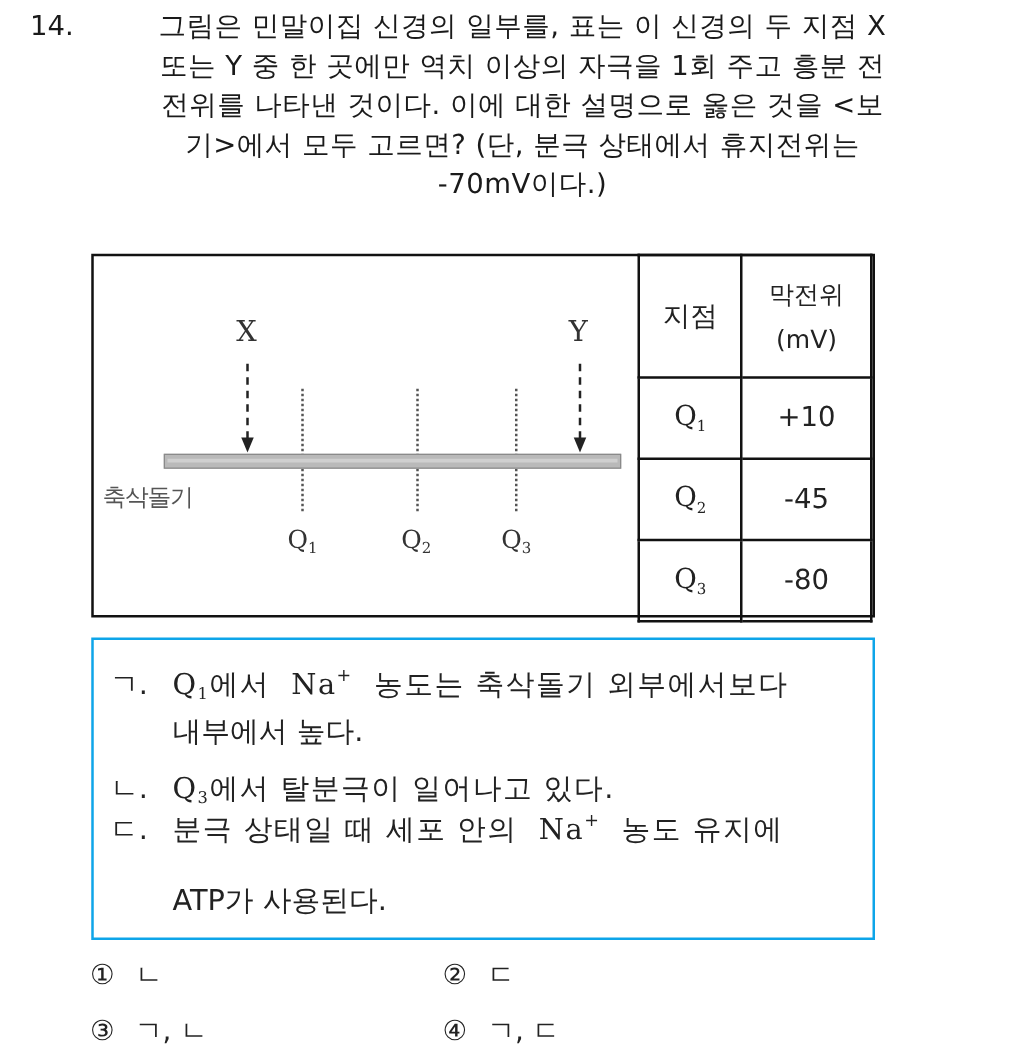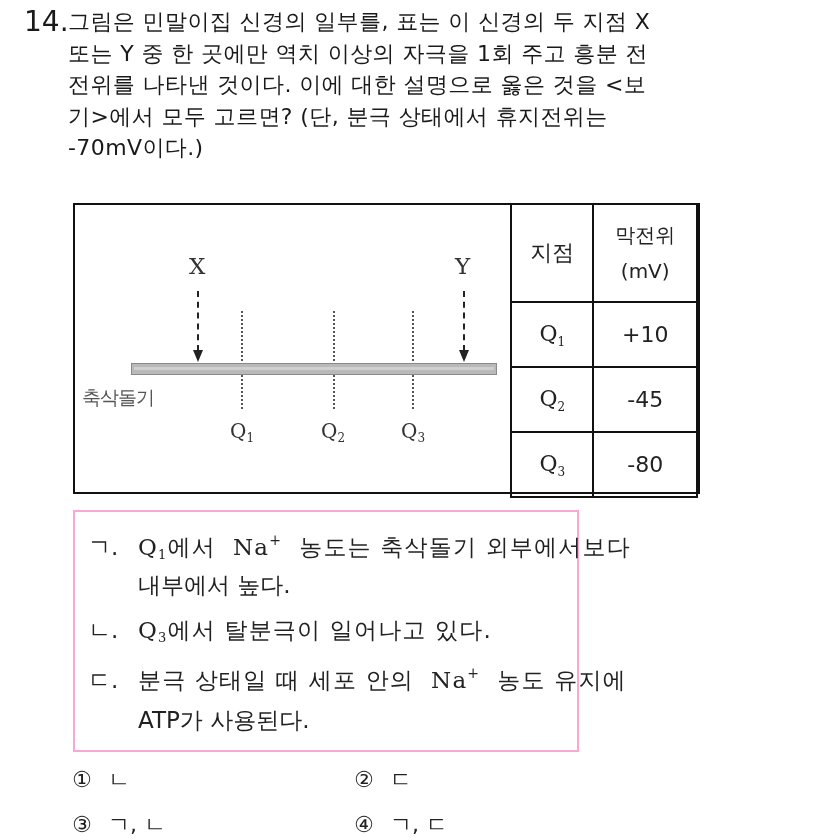--- a/index.html
+++ b/index.html
@@ -1,22 +1,22 @@
 <!DOCTYPE html>
 <html><head>
 <meta charset="utf-8">
 <style>
   html, body { margin: 0; padding: 0; background: #ffffff; }
   body {
     width: 826px; height: 840px; position: relative; overflow: hidden;
     font-family: "DejaVu Sans", sans-serif; color: #1a1a1a;
   }
-  .q-num { position: absolute; left: 24px; top: 6px; font-size: 28px; line-height: 32px; }
+  .q-num { position: absolute; left: 24px; top: 6px; font-size: 22px; line-height: 32px; }
   .q-body { position: absolute; left: 68px; top: 6px; width: 700px; font-size: 22px; line-height: 31.5px; }
-  .q-line { display: block; white-space: nowrap; letter-spacing: 0.4px; }
+  .q-line { display: block; white-space: nowrap; letter-spacing: 0.4px; text-align: center; }
 
   
   .fig-box { position: absolute; left: 73px; top: 203px; width: 627px; height: 291px;
     border: 2px solid #111; box-sizing: border-box; }
   .diagram { position: absolute; left: 0; top: 0; width: 436px; height: 287px; }
   .axon { position: absolute; left: 56px; top: 158px; width: 366px; height: 12px;
     background: #b9b9b9; border: 1.5px solid #8a8a8a; box-sizing: border-box; }
   .axon-inner { position: absolute; left: 2px; right: 2px; top: 3px; height: 3px; background: #cfcfcf; }
   .stim-label { position: absolute; font-family: "DejaVu Serif", serif; font-size: 23px; color: #333; }
   .arrow-line { position: absolute; width: 0; border-left: 2px dashed #222; }
@@ -31,22 +31,22 @@
   .data-table td { border: 2px solid #111; text-align: center; font-size: 22px; color: #222; padding: 0; }
   .data-table .hdr td { height: 96px; }
   .data-table .row td { height: 63px; }
   .col1 { width: 83px; }
   .col2 { width: 104px; }
   .th-unit { font-size: 20px; line-height: 36px; }
   .pt { font-family: "DejaVu Serif", serif; font-size: 20px; }
   .pt sub { font-size: 12px; vertical-align: -5px; }
 
   
-  .stmt-box { position: absolute; left: 73px; top: 510px; width: 506px; height: 242px;
-    border: 2px solid #f9a8d4; box-sizing: border-box; }
+  .stmt-box { position: absolute; left: 73px; top: 510px; width: 627px; height: 242px;
+    border: 2px solid #0ea5e9; box-sizing: border-box; }
   .stmt { position: absolute; left: 13px; font-size: 23px; color: #222; white-space: nowrap; }
   .stmt .lbl { display: inline-block; width: 50px; }
   .stmt .txt { letter-spacing: 1.2px; }
   .serif { font-family: "DejaVu Serif", serif; }
   .serif sub { font-size: 13px; vertical-align: -4px; }
   .serif sup { font-size: 14px; vertical-align: 10px; }
 
   
   .opt { position: absolute; font-size: 22px; color: #222; white-space: nowrap; }
   .opt .num { display: inline-block; width: 36px; }
@@ -116,21 +116,21 @@
 <div class="stmt-box">
   <div class="stmt" style="top:20px;">
     <span class="lbl">ㄱ.</span><span class="txt"><span class="serif"><span>Q</span><sub>1</sub></span><span>에서</span>&nbsp;&nbsp;<span class="serif"><span>Na</span><sup>+</sup></span>&nbsp;&nbsp;<span>농도는 축삭돌기 외부에서보다</span></span>
   </div>
   <div class="stmt" style="top:58px; left:63px;">내부에서 높다.</div>
 
   <div class="stmt" style="top:103px;">
     <span class="lbl">ㄴ.</span><span class="txt"><span class="serif"><span>Q</span><sub>3</sub></span><span>에서 탈분극이 일어나고 있다.</span></span>
   </div>
 
-  <div class="stmt" style="top:153px;">
+  <div class="stmt" style="top:136px;">
     <span class="lbl">ㄷ.</span><span class="txt"><span>분극 상태일 때 세포 안의</span>&nbsp;&nbsp;<span class="serif"><span>Na</span><sup>+</sup></span>&nbsp;&nbsp;<span>농도 유지에</span></span>
   </div>
   <div class="stmt" style="top:193px; left:63px;">ATP가 사용된다.</div>
 </div>
 
 <div class="opt" style="left:72px; top:765px;">
   <span class="num">①</span><span>ㄴ</span>
 </div>
 <div class="opt" style="left:354px; top:765px;">
   <span class="num">②</span><span>ㄷ</span>

